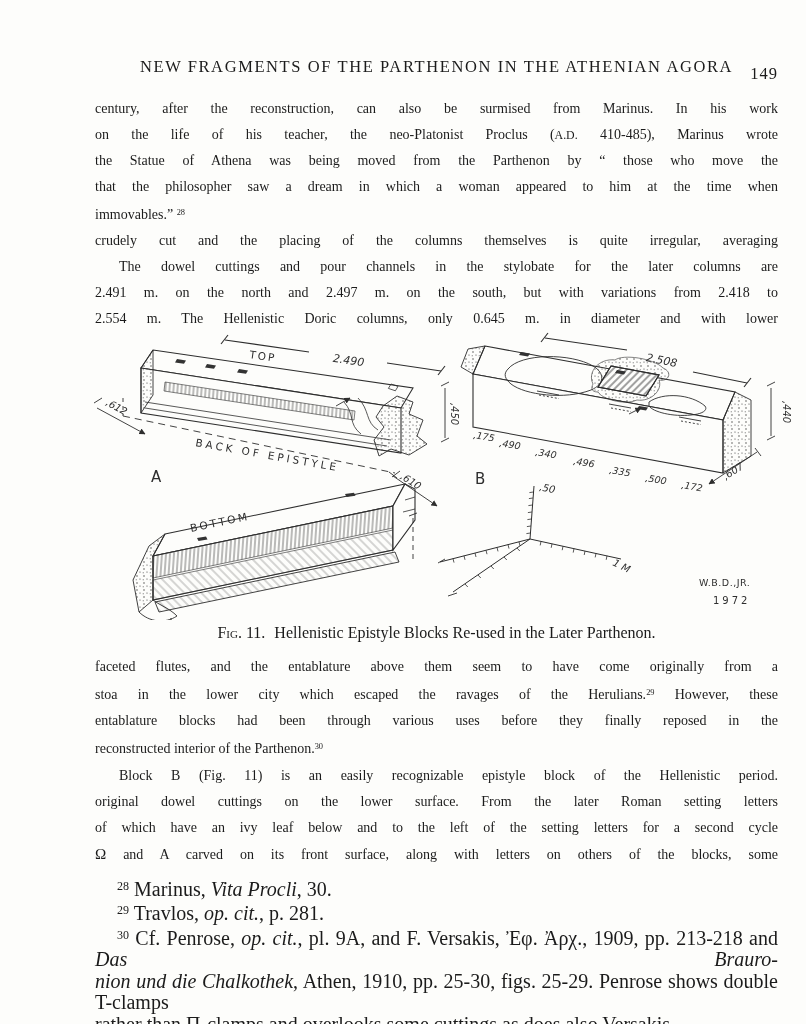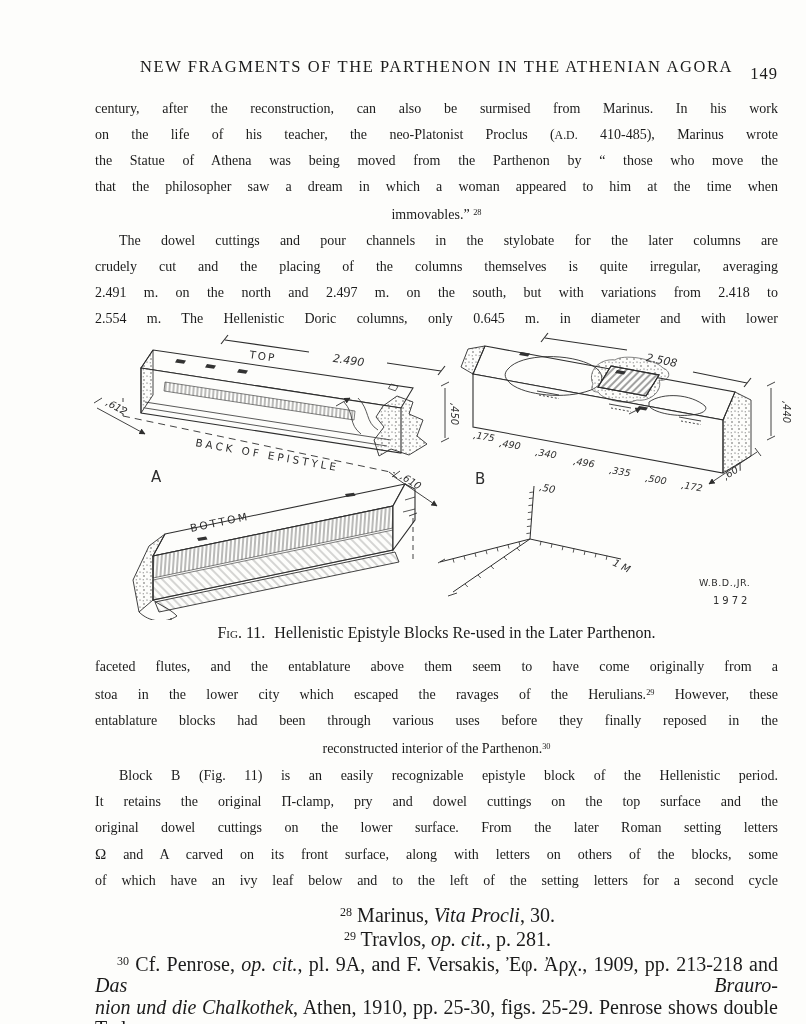--- a/index.html
+++ b/index.html
@@ -4,21 +4,21 @@
 <style>
   html,body{margin:0;padding:0;}
   .page{width:806px;height:1024px;background:#fdfdfb;position:relative;overflow:hidden;
         font-family:"Liberation Serif","DejaVu Serif",serif;color:#1b1b1b;padding-left:32px;}
   .col{width:683px;margin-left:63px;}
   .header{margin-top:57px;position:relative;text-align:center;font-size:16.5px;
           letter-spacing:1.6px;height:20px;white-space:nowrap;}
   .pagenum{position:absolute;right:0;top:7px;letter-spacing:1px;}
   .para{font-size:14px;line-height:26px;}
   .p1{margin-top:19px;}
-  .ln{text-align:center;}
+  .ln{text-align:left;}
   .ln.j{text-align:justify;text-align-last:justify;}
   .ln.ind{text-indent:24px;}
   .i{font-style:italic;}
   .sc{font-variant:small-caps;}
   .sc2{font-size:.85em;margin-top:13px;}
   .big{font-size:1.08em;}
   .sup{font-size:.6em;vertical-align:.5em;letter-spacing:0;}
   .figure{margin-top:0;height:288px;}
   .figure svg{display:block;margin-left:-2px;}
   svg text{font-family:"DejaVu Sans","Liberation Sans",sans-serif;fill:#2e2e2e;}
@@ -40,22 +40,22 @@
     </div>
 
     <div class="para p1">
         <div class="ln j"><span>century, after the reconstruction, can also be surmised from Marinus.  In his work</span></div>
         <div class="ln j"><span>on the life of his teacher, the neo-Platonist Proclus (</span><span class="sc2">A.D.</span><span> 410-485), Marinus wrote</span></div>
         <div class="ln j"><span>the Statue of Athena was being moved from the Parthenon by “ those who move the</span></div>
         <div class="ln j"><span>that the philosopher saw a dream in which a woman appeared to him at the time when</span></div>
         <div class="ln"><span>immovables.” </span><span class="sup">28</span></div>
       </div>
     <div class="para">
+        <div class="ln j"><span>crudely cut and the placing of the columns themselves is quite irregular, averaging</span></div>
         <div class="ln j ind"><span>The dowel cuttings and pour channels in the stylobate for the later columns are</span></div>
-        <div class="ln j"><span>crudely cut and the placing of the columns themselves is quite irregular, averaging</span></div>
         <div class="ln j"><span>2.491 m. on the north and 2.497 m. on the south, but with variations from 2.418 to</span></div>
         <div class="ln j"><span>2.554 m.  The Hellenistic Doric columns, only 0.645 m. in diameter and with lower</span></div>
       </div>
 
     <div class="figure">
       <svg width="700" height="288" viewBox="0 10 700 288">
         <defs>
           <pattern id="speck" width="7" height="7" patternUnits="userSpaceOnUse">
             <circle cx="2" cy="2" r="0.7" fill="#3a3a3a"></circle>
             <circle cx="5" cy="5" r="0.6" fill="#3a3a3a"></circle>
@@ -194,24 +194,23 @@
     </div>
 
     <div class="para p3">
         <div class="ln j"><span>faceted flutes, and the entablature above them seem to have come originally from a</span></div>
         <div class="ln j"><span>stoa in the lower city which escaped the ravages of the Herulians.</span><span class="sup">29</span><span>  However, these</span></div>
         <div class="ln j"><span>entablature blocks had been through various uses before they finally reposed in the</span></div>
         <div class="ln"><span>reconstructed interior of the Parthenon.</span><span class="sup">30</span></div>
       </div>
     <div class="para">
         <div class="ln j ind"><span>Block B (Fig. 11) is an easily recognizable epistyle block of the Hellenistic period.</span></div>
-        <div class="ln j"><span>It retains the original Π-clamp, pry and dowel cuttings on the top surface and the</span></div>
         <div class="ln j"><span>original dowel cuttings on the lower surface.  From the later Roman setting letters</span></div>
+        <div class="ln j"><span>of which have an ivy leaf below and to the left of the setting letters for a second cycle</span></div>
         <div class="ln j"><span class="big">Ω</span><span> and A carved on its front surface, along with letters on others of the blocks, some</span></div>
-        <div class="ln j"><span>of which have an ivy leaf below and to the left of the setting letters for a second cycle</span></div>
       </div>
 
     <div class="fnotes">
         <div class="ln ind"><span class="sup">28</span><span> Marinus, </span><span class="i">Vita Procli</span><span>, 30.</span></div>
         <div class="ln ind"><span class="sup">29</span><span> Travlos, </span><span class="i">op. cit.</span><span>, p. 281.</span></div>
         <div class="ln j ind"><span class="sup">30</span><span> Cf. Penrose, </span><span class="i">op. cit.</span><span>, pl. 9A, and F. Versakis, Ἐφ. Ἀρχ., 1909, pp. 213-218 and </span><span class="i">Das Brauro-</span></div>
         <div class="ln j"><span class="i">nion und die Chalkothek</span><span>, Athen, 1910, pp. 25-30, figs. 25-29.  Penrose shows double T-clamps</span></div>
         <div class="ln"><span>rather than Π-clamps and overlooks some cuttings as does also Versakis.</span></div>
       </div>
 

